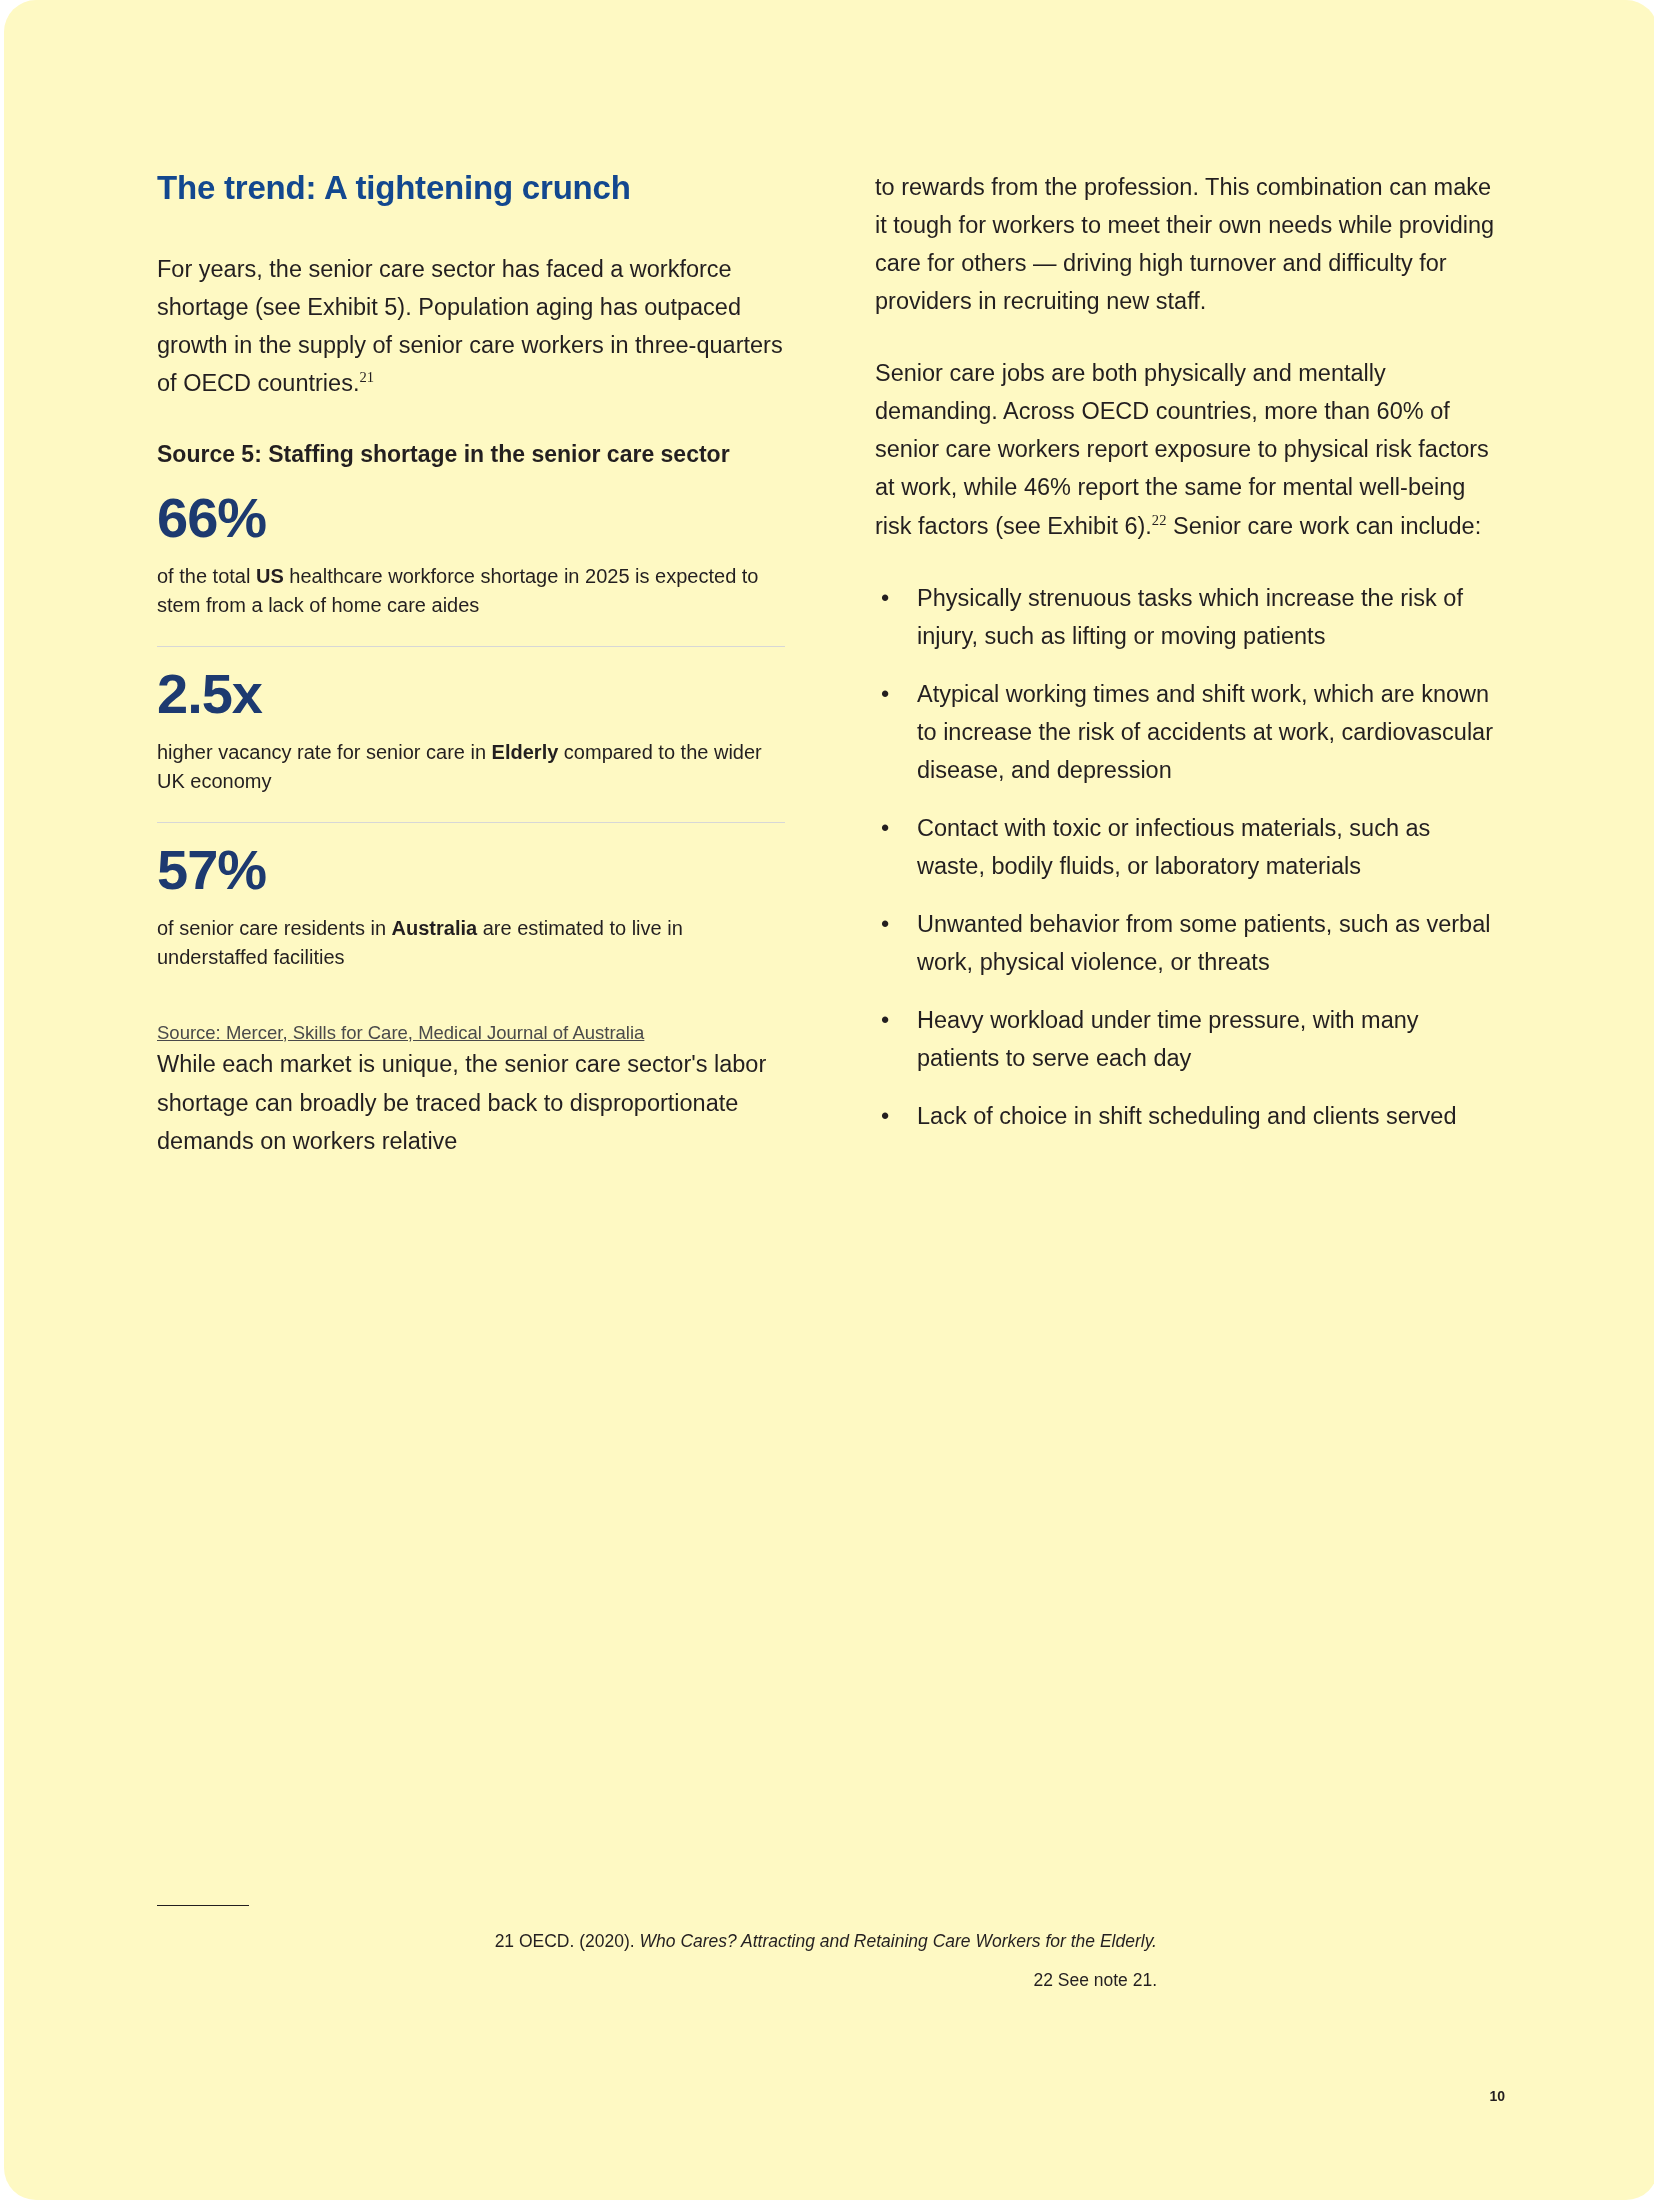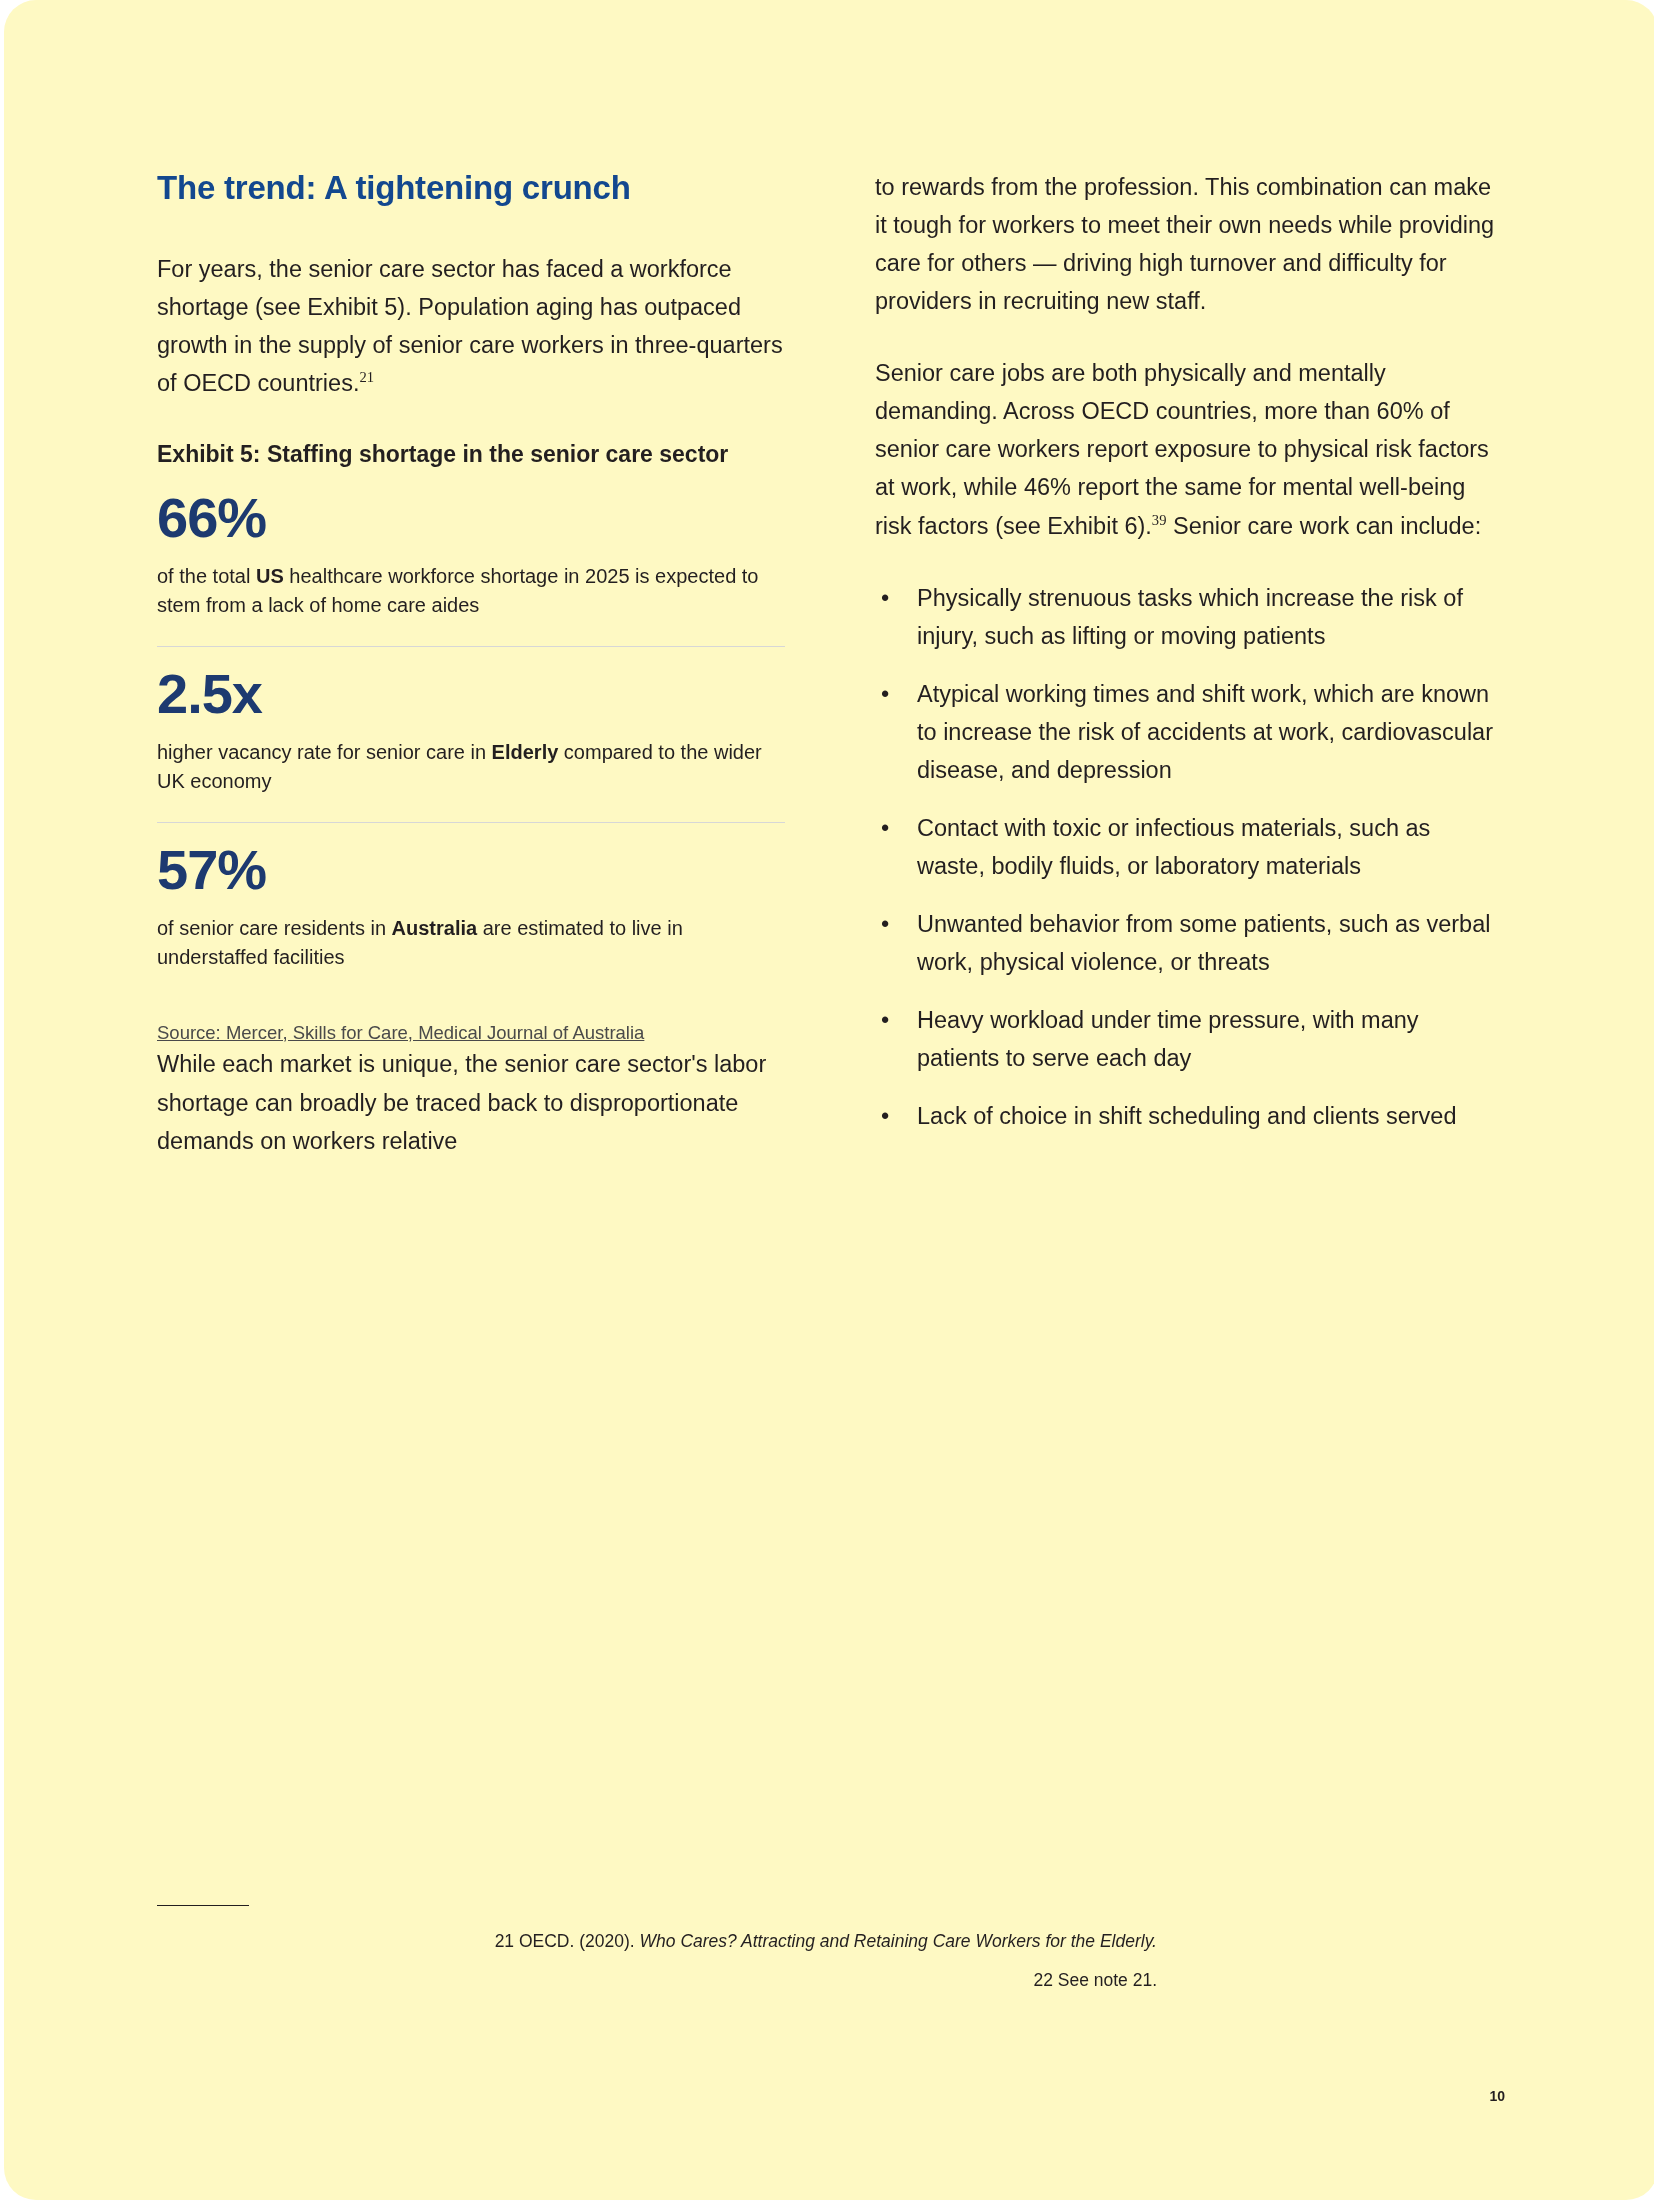--- a/index.html
+++ b/index.html
@@ -155,21 +155,21 @@
 <div class="page">
 
   <div class="columns">
 
     <div class="col">
 
       <h1 class="section-title">The trend: A tightening crunch</h1>
 
       <p class="body-text"><span>For years, the senior care sector has faced a workforce shortage (see Exhibit 5). Population aging has outpaced growth in the supply of senior care workers in three-quarters of OECD countries.</span><sup>21</sup></p>
 
-      <div class="exhibit-title">Exhibit 5: Staffing shortage in the senior care sector</div>
+      <div class="exhibit-title">Source 5: Staffing shortage in the senior care sector</div>
 
       <div class="stat-block">
         <div class="stat-number">66%</div>
         <p class="stat-desc"><span>of the total </span><b>US</b><span> healthcare workforce shortage in 2025 is expected to stem from a lack of home care aides</span></p>
         <hr class="stat-divider">
       </div>
 
       <div class="stat-block">
         <div class="stat-number">2.5x</div>
         <p class="stat-desc"><span>higher vacancy rate for senior care in </span><b>Elderly</b><span> compared to the wider UK economy</span></p>
@@ -184,21 +184,21 @@
       <p class="source-line">Source: Mercer, Skills for Care, Medical Journal of Australia</p>
 
       <p class="body-text closing-para">While each market is unique, the senior care sector's labor shortage can broadly be traced back to disproportionate demands on workers relative</p>
 
     </div>
 
     <div class="col">
 
       <p class="body-text">to rewards from the profession. This combination can make it tough for workers to meet their own needs while providing care for others — driving high turnover and difficulty for providers in recruiting new staff.</p>
 
-      <p class="body-text"><span>Senior care jobs are both physically and mentally demanding. Across OECD countries, more than 60% of senior care workers report exposure to physical risk factors at work, while 46% report the same for mental well-being risk factors (see Exhibit 6).</span><sup>39</sup><span> Senior care work can include:</span></p>
+      <p class="body-text"><span>Senior care jobs are both physically and mentally demanding. Across OECD countries, more than 60% of senior care workers report exposure to physical risk factors at work, while 46% report the same for mental well-being risk factors (see Exhibit 6).</span><sup>22</sup><span> Senior care work can include:</span></p>
 
       <ul class="bullets">
         <li><span class="bullet-dot">•</span><span>Physically strenuous tasks which increase the risk of injury, such as lifting or moving patients</span></li>
         <li><span class="bullet-dot">•</span><span>Atypical working times and shift work, which are known to increase the risk of accidents at work, cardiovascular disease, and depression</span></li>
         <li><span class="bullet-dot">•</span><span>Contact with toxic or infectious materials, such as waste, bodily fluids, or laboratory materials</span></li>
         <li><span class="bullet-dot">•</span><span>Unwanted behavior from some patients, such as verbal work, physical violence, or threats</span></li>
         <li><span class="bullet-dot">•</span><span>Heavy workload under time pressure, with many patients to serve each day</span></li>
         <li><span class="bullet-dot">•</span><span>Lack of choice in shift scheduling and clients served</span></li>
       </ul>
 

